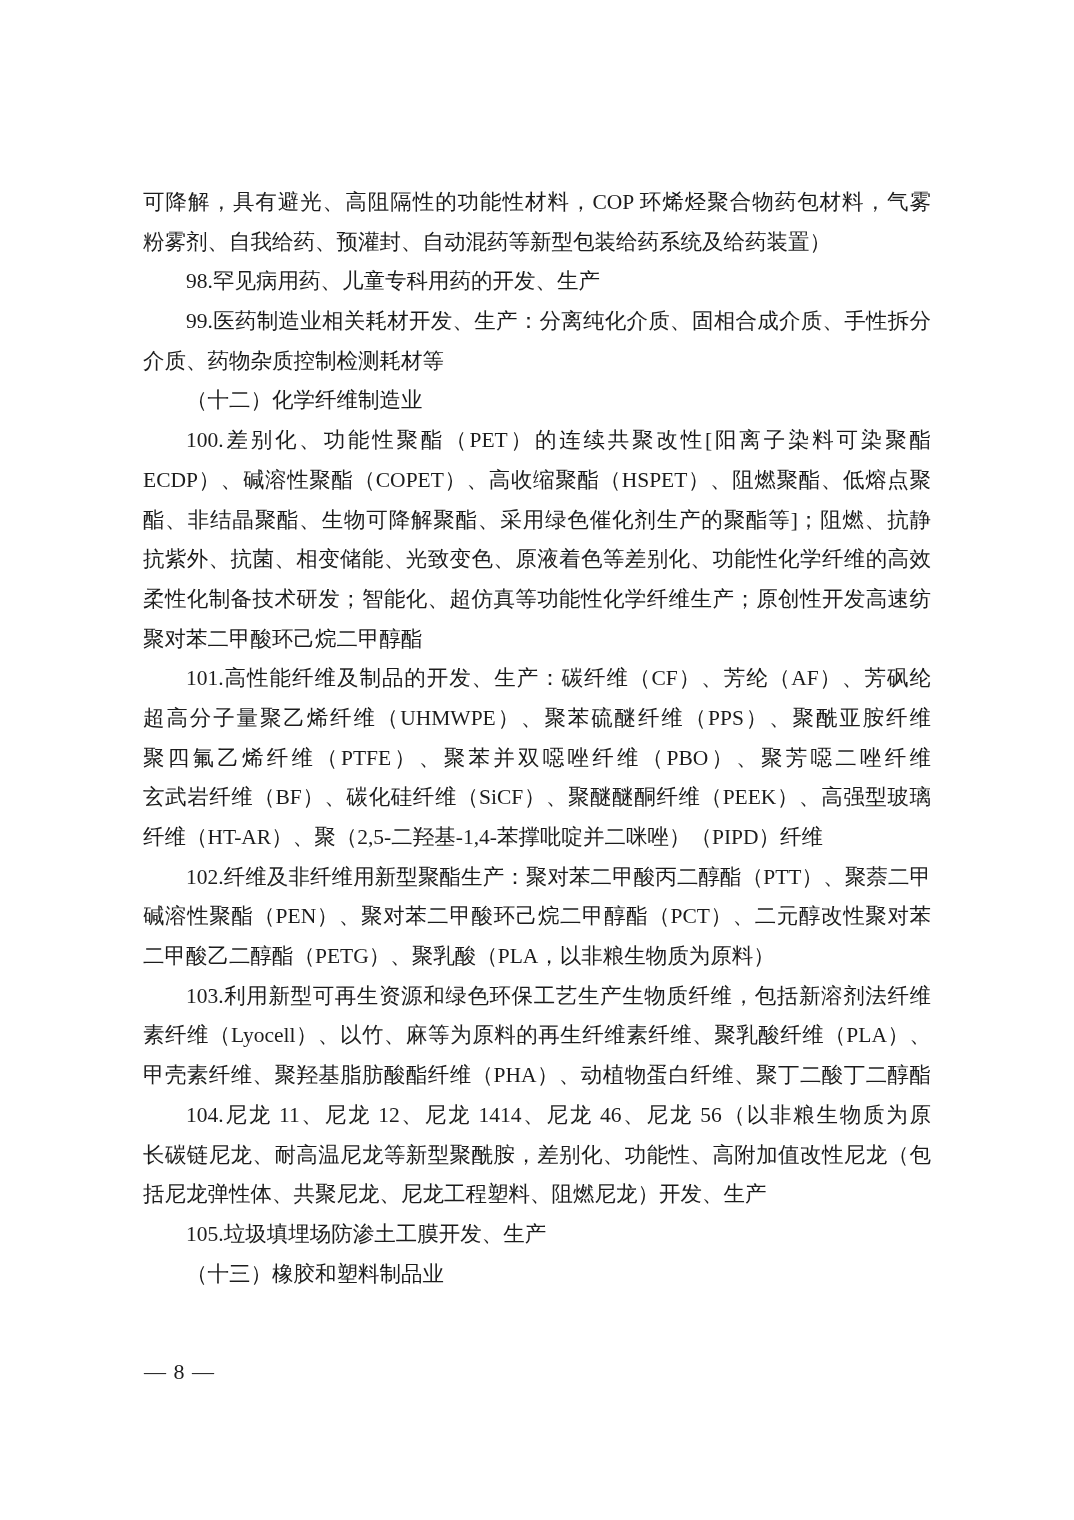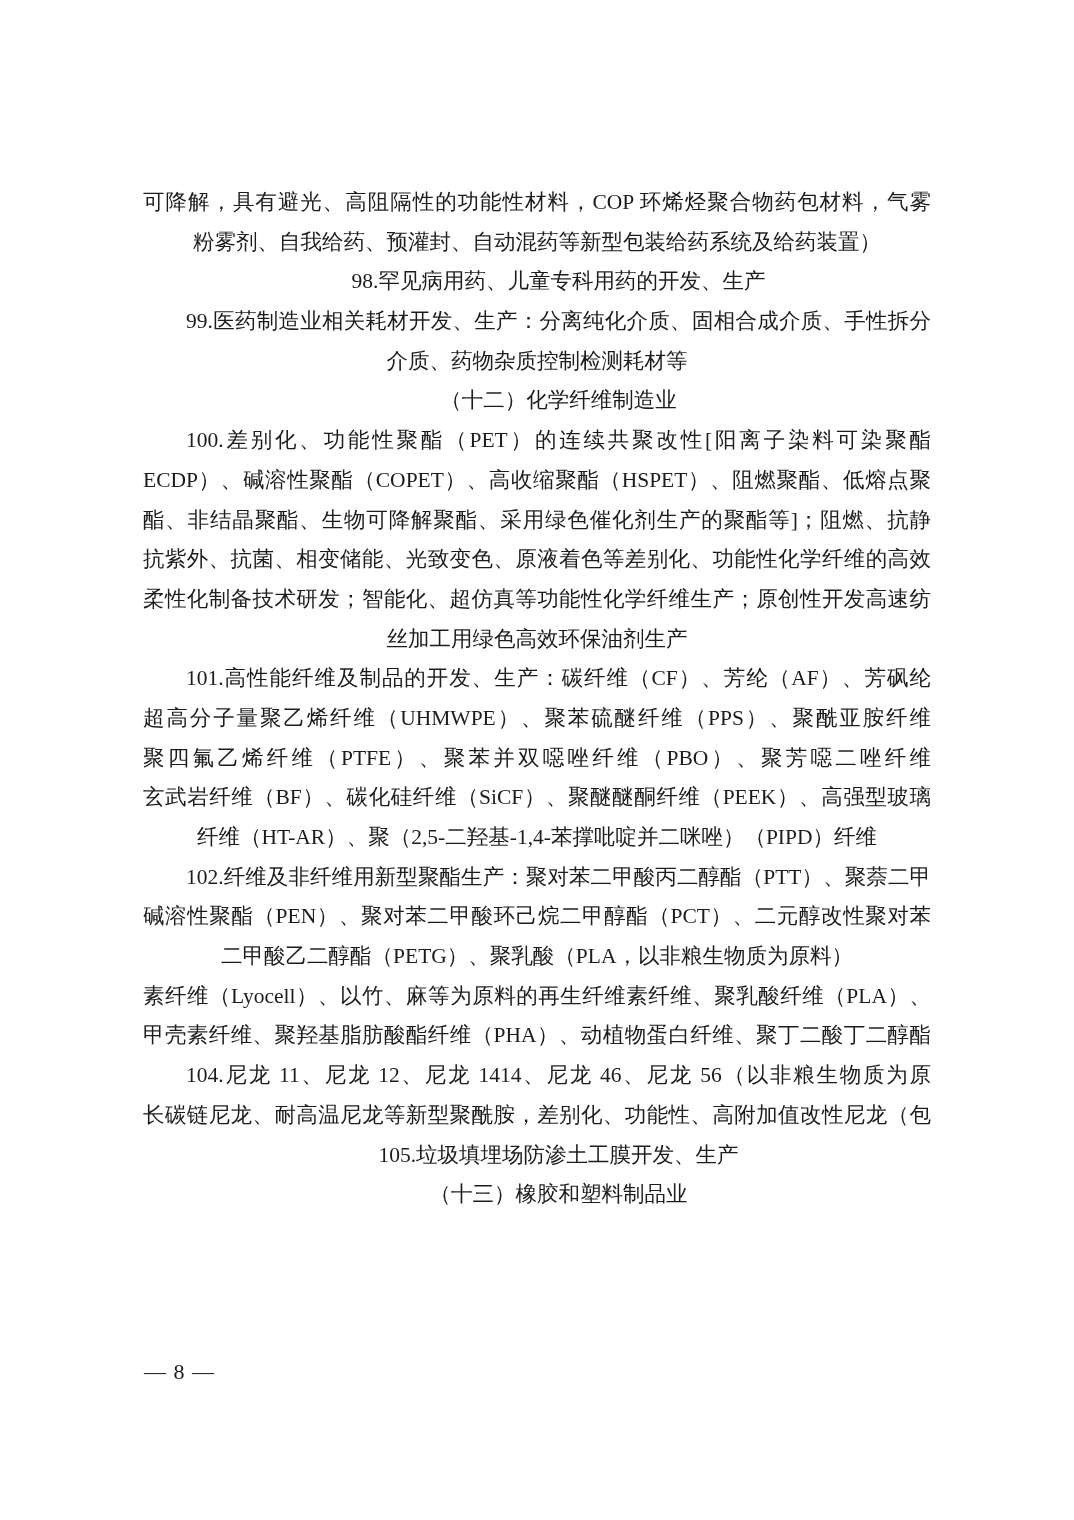--- a/index.html
+++ b/index.html
@@ -20,21 +20,21 @@
     position: absolute;
     left: 143px;
     top: 183px;
     width: 788px;
   }
   .line {
     font-size: 21.5px;
     line-height: 39.7px;
     height: 39.7px;
     white-space: nowrap;
-    text-align: center;
+    text-align: left;
   }
   .line.justify {
     white-space: normal;
     text-align: justify;
     text-align-last: justify;
     overflow: hidden;
   }
   .line.indent {
     text-indent: 43px;
   }
@@ -61,30 +61,32 @@
       <div class="line">粉雾剂、自我给药、预灌封、自动混药等新型包装给药系统及给药装置）</div>
       <div class="line indent">98.罕见病用药、儿童专科用药的开发、生产</div>
       <div class="line indent justify">99.医药制造业相关耗材开发、生产：分离纯化介质、固相合成介质、手性拆分</div>
       <div class="line">介质、药物杂质控制检测耗材等</div>
       <div class="line indent bold">（十二）化学纤维制造业</div>
       <div class="line indent justify">100.差别化、功能性聚酯（PET）的连续共聚改性[阳离子染料可染聚酯（CDP、</div>
       <div class="line justify">ECDP）、碱溶性聚酯（COPET）、高收缩聚酯（HSPET）、阻燃聚酯、低熔点聚</div>
       <div class="line justify">酯、非结晶聚酯、生物可降解聚酯、采用绿色催化剂生产的聚酯等]；阻燃、抗静电、</div>
       <div class="line justify">抗紫外、抗菌、相变储能、光致变色、原液着色等差别化、功能性化学纤维的高效</div>
       <div class="line justify">柔性化制备技术研发；智能化、超仿真等功能性化学纤维生产；原创性开发高速纺</div>
-      <div class="line">丝加工用绿色高效环保油剂生产</div>
+      <div class="line">聚对苯二甲酸环己烷二甲醇酯</div>
       <div class="line indent justify">101.高性能纤维及制品的开发、生产：碳纤维（CF）、芳纶（AF）、芳砜纶（PSA）、</div>
       <div class="line justify">超高分子量聚乙烯纤维（UHMWPE）、聚苯硫醚纤维（PPS）、聚酰亚胺纤维（PI）、</div>
       <div class="line justify">聚四氟乙烯纤维（PTFE）、聚苯并双噁唑纤维（PBO）、聚芳噁二唑纤维（POD）、</div>
       <div class="line justify">玄武岩纤维（BF）、碳化硅纤维（SiCF）、聚醚醚酮纤维（PEEK）、高强型玻璃</div>
       <div class="line">纤维（HT-AR）、聚（2,5-二羟基-1,4-苯撑吡啶并二咪唑）（PIPD）纤维</div>
       <div class="line indent justify">102.纤维及非纤维用新型聚酯生产：聚对苯二甲酸丙二醇酯（PTT）、聚萘二甲</div>
       <div class="line justify">碱溶性聚酯（PEN）、聚对苯二甲酸环己烷二甲醇酯（PCT）、二元醇改性聚对苯</div>
       <div class="line">二甲酸乙二醇酯（PETG）、聚乳酸（PLA，以非粮生物质为原料）</div>
+      <div class="line indent justify">103.利用新型可再生资源和绿色环保工艺生产生物质纤维，包括新溶剂法纤维</div>
       <div class="line justify">素纤维（Lyocell）、以竹、麻等为原料的再生纤维素纤维、聚乳酸纤维（PLA）、</div>
       <div class="line justify">甲壳素纤维、聚羟基脂肪酸酯纤维（PHA）、动植物蛋白纤维、聚丁二酸丁二醇酯</div>
       <div class="line indent justify">104.尼龙 11、尼龙 12、尼龙 1414、尼龙 46、尼龙 56（以非粮生物质为原料）、</div>
       <div class="line justify">长碳链尼龙、耐高温尼龙等新型聚酰胺，差别化、功能性、高附加值改性尼龙（包</div>
+      <div class="line">括尼龙弹性体、共聚尼龙、尼龙工程塑料、阻燃尼龙）开发、生产</div>
       <div class="line indent">105.垃圾填埋场防渗土工膜开发、生产</div>
       <div class="line indent bold">（十三）橡胶和塑料制品业</div>
     </div>
   <div class="footer">— 8 —</div>
 </div>
 
 </body></html>

